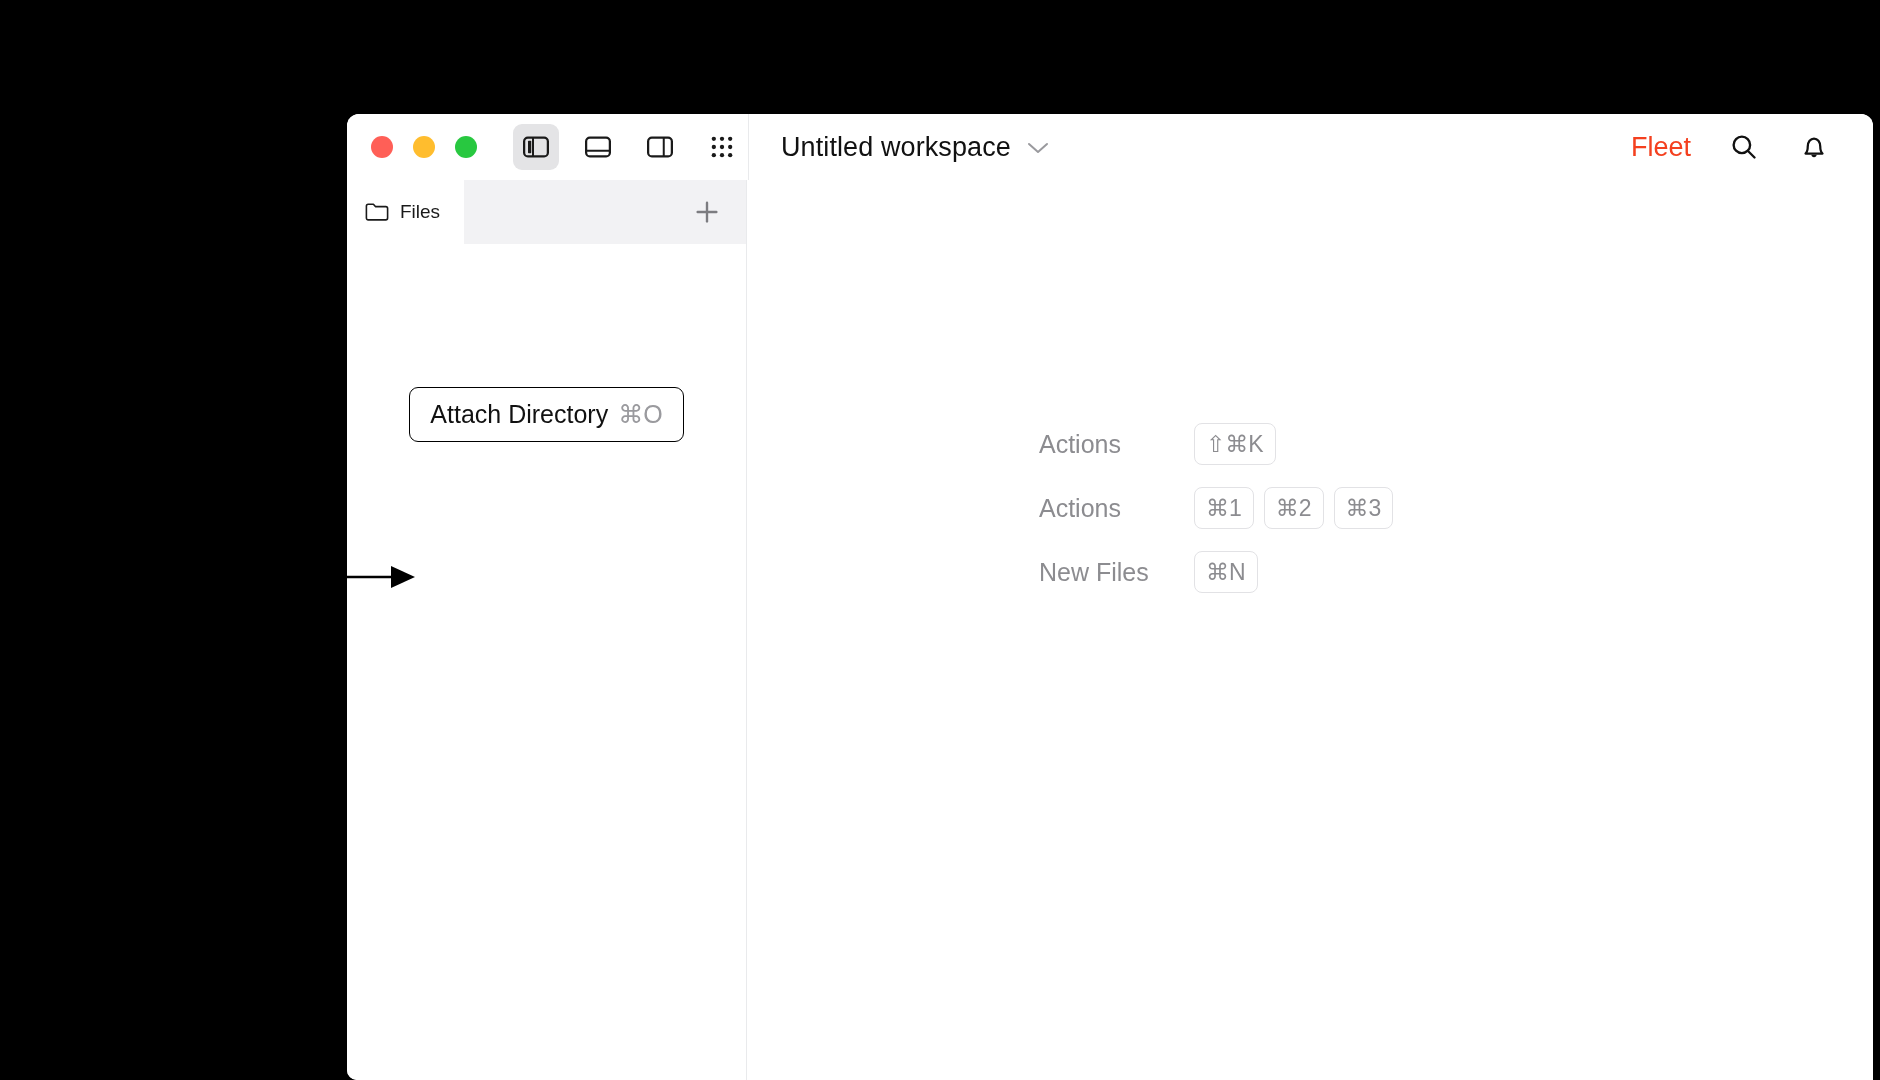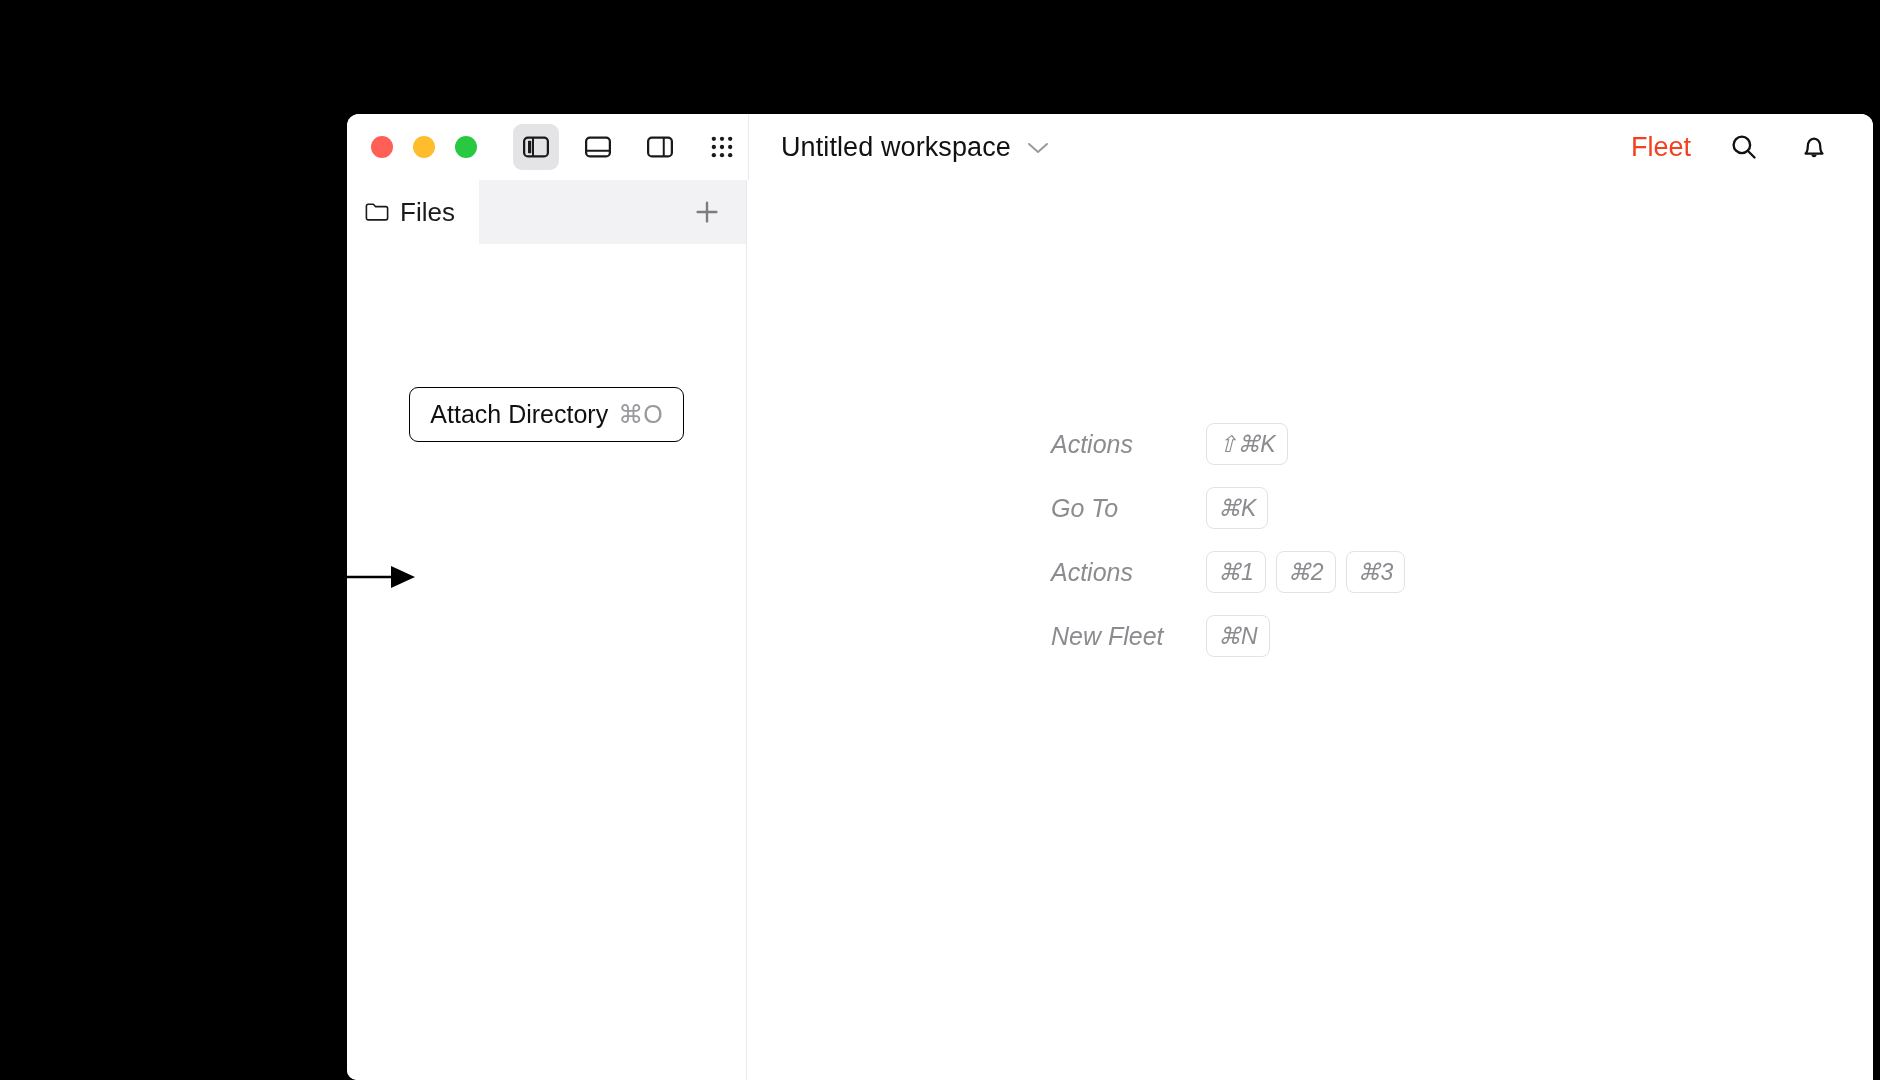--- a/index.html
+++ b/index.html
@@ -86,21 +86,21 @@
   .tabbar {
     height: 64px;
     background: #f2f2f4;
     display: flex; align-items: stretch;
     position: relative;
   }
   .tab {
     background: #ffffff;
     display: flex; align-items: center; gap: 11px;
     padding: 0 24px 0 18px;
-    font-size: 26px; color: #1a1a1a;
+    font-size: 19px; color: #1a1a1a;
   }
   .tab .folder { width: 24px; height: 20px; }
   .plus-btn {
     position: absolute; right: 22px; top: 50%;
     transform: translateY(-50%);
     width: 34px; height: 34px;
     display: flex; align-items: center; justify-content: center;
   }
   .sidebar-main {
     flex: 1; position: relative;
@@ -116,21 +116,21 @@
     white-space: nowrap;
   }
   .attach-btn .kbd { color: #9a9a9e; margin-left: 10px; }
 
   .editor {
     flex: 1; background: #ffffff;
     position: relative;
   }
   .shortcuts {
     position: absolute;
-    left: 304px; top: 232px; font-style: italic;
+    left: 292px; top: 232px;
   }
   .srow {
     display: flex; align-items: center;
     height: 64px;
   }
   .slabel {
     width: 155px;
     font-size: 25px; color: #8c8c90;
     white-space: nowrap;
   }
@@ -266,38 +266,32 @@
       <div class="editor">
         <div class="shortcuts">
 
           <div class="srow">
             <div class="slabel">Actions</div>
             <div class="skeys">
               <span class="key">⇧⌘K</span>
             </div>
           </div>
 
-          <div class="srow">
-            <div class="slabel">Go To</div>
-            <div class="skeys">
-              <span class="key">⌘K</span>
-            </div>
-          </div>
 
           <div class="srow">
             <div class="slabel">Actions</div>
             <div class="skeys">
               <span class="key">⌘1</span>
               <span class="key">⌘2</span>
               <span class="key">⌘3</span>
             </div>
           </div>
 
           <div class="srow">
-            <div class="slabel">New Fleet</div>
+            <div class="slabel">New Files</div>
             <div class="skeys">
               <span class="key">⌘N</span>
             </div>
           </div>
 
         </div>
       </div>
     </div>
   </div>
 

